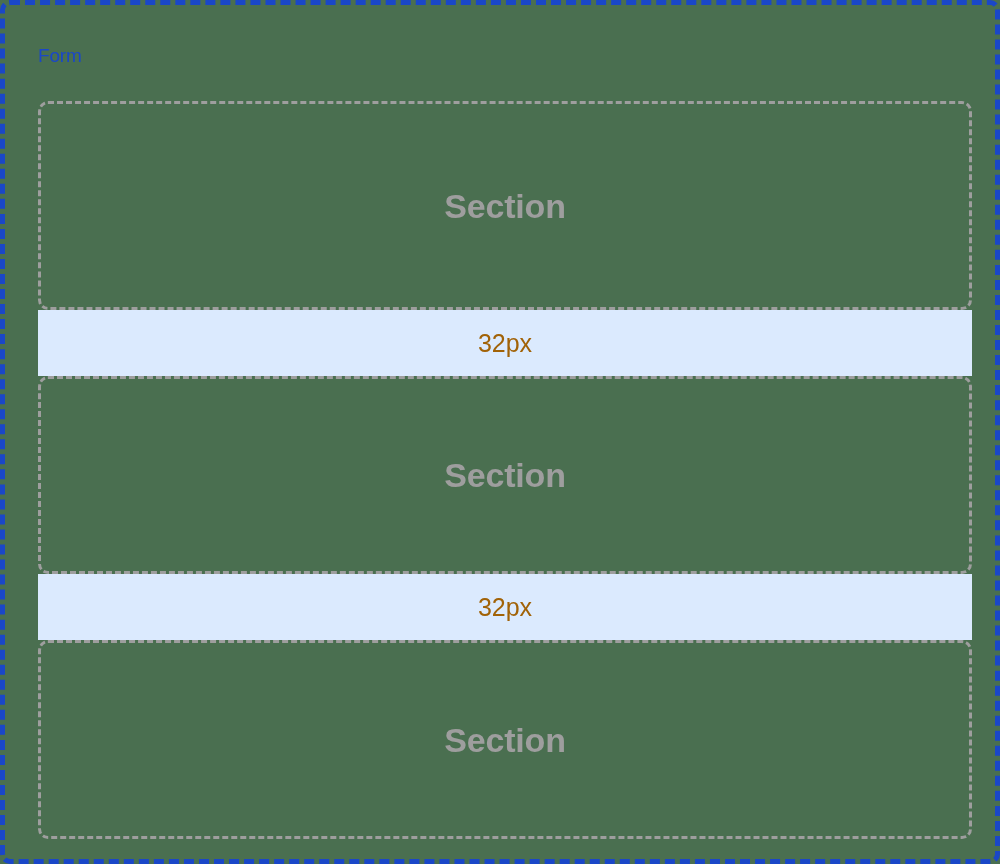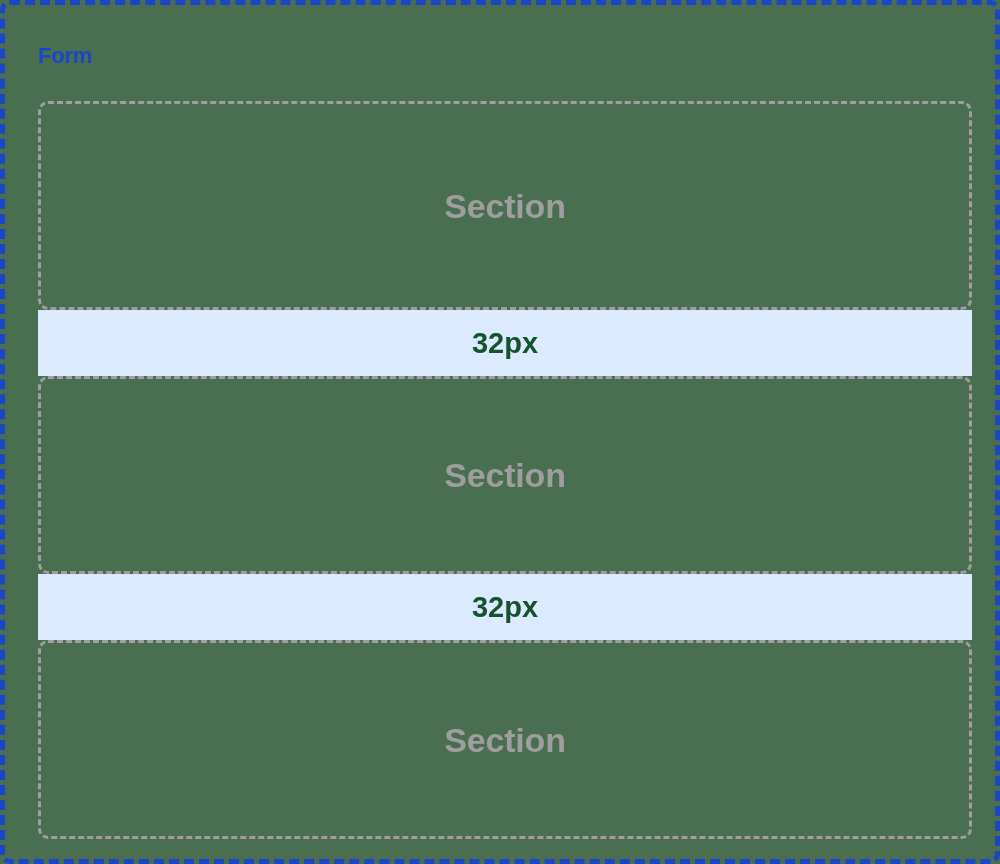--- a/index.html
+++ b/index.html
@@ -26,22 +26,22 @@
     border: 5px dashed #1a47c8;
     border-radius: 10px;
     background: transparent;
   }
 
   
   .form-title {
     position: absolute;
     left: 33px;
     top: 33px;
-    font-size: 22px;
-    font-weight: bold;
+    font-size: 19px;
+    font-weight: normal;
     color: #1a47c8;
     letter-spacing: -0.2px;
     line-height: 36px;
     white-space: nowrap;
   }
 
   
   .stack {
     position: absolute;
     left: 33px;
@@ -82,23 +82,23 @@
     box-sizing: border-box;
     background: #dbeafe;
     height: 66px;
     flex: 0 0 auto;
     display: flex;
     align-items: center;
     justify-content: center;
   }
 
   .spacer-label {
-    font-size: 29px;
-    font-weight: bold;
-    color: #14532d;
+    font-size: 25px;
+    font-weight: normal;
+    color: #a16207;
     line-height: 30px;
     white-space: nowrap;
     user-select: none;
   }
 </style>
 </head>
 <body>
 
 <div class="form-container">
 

